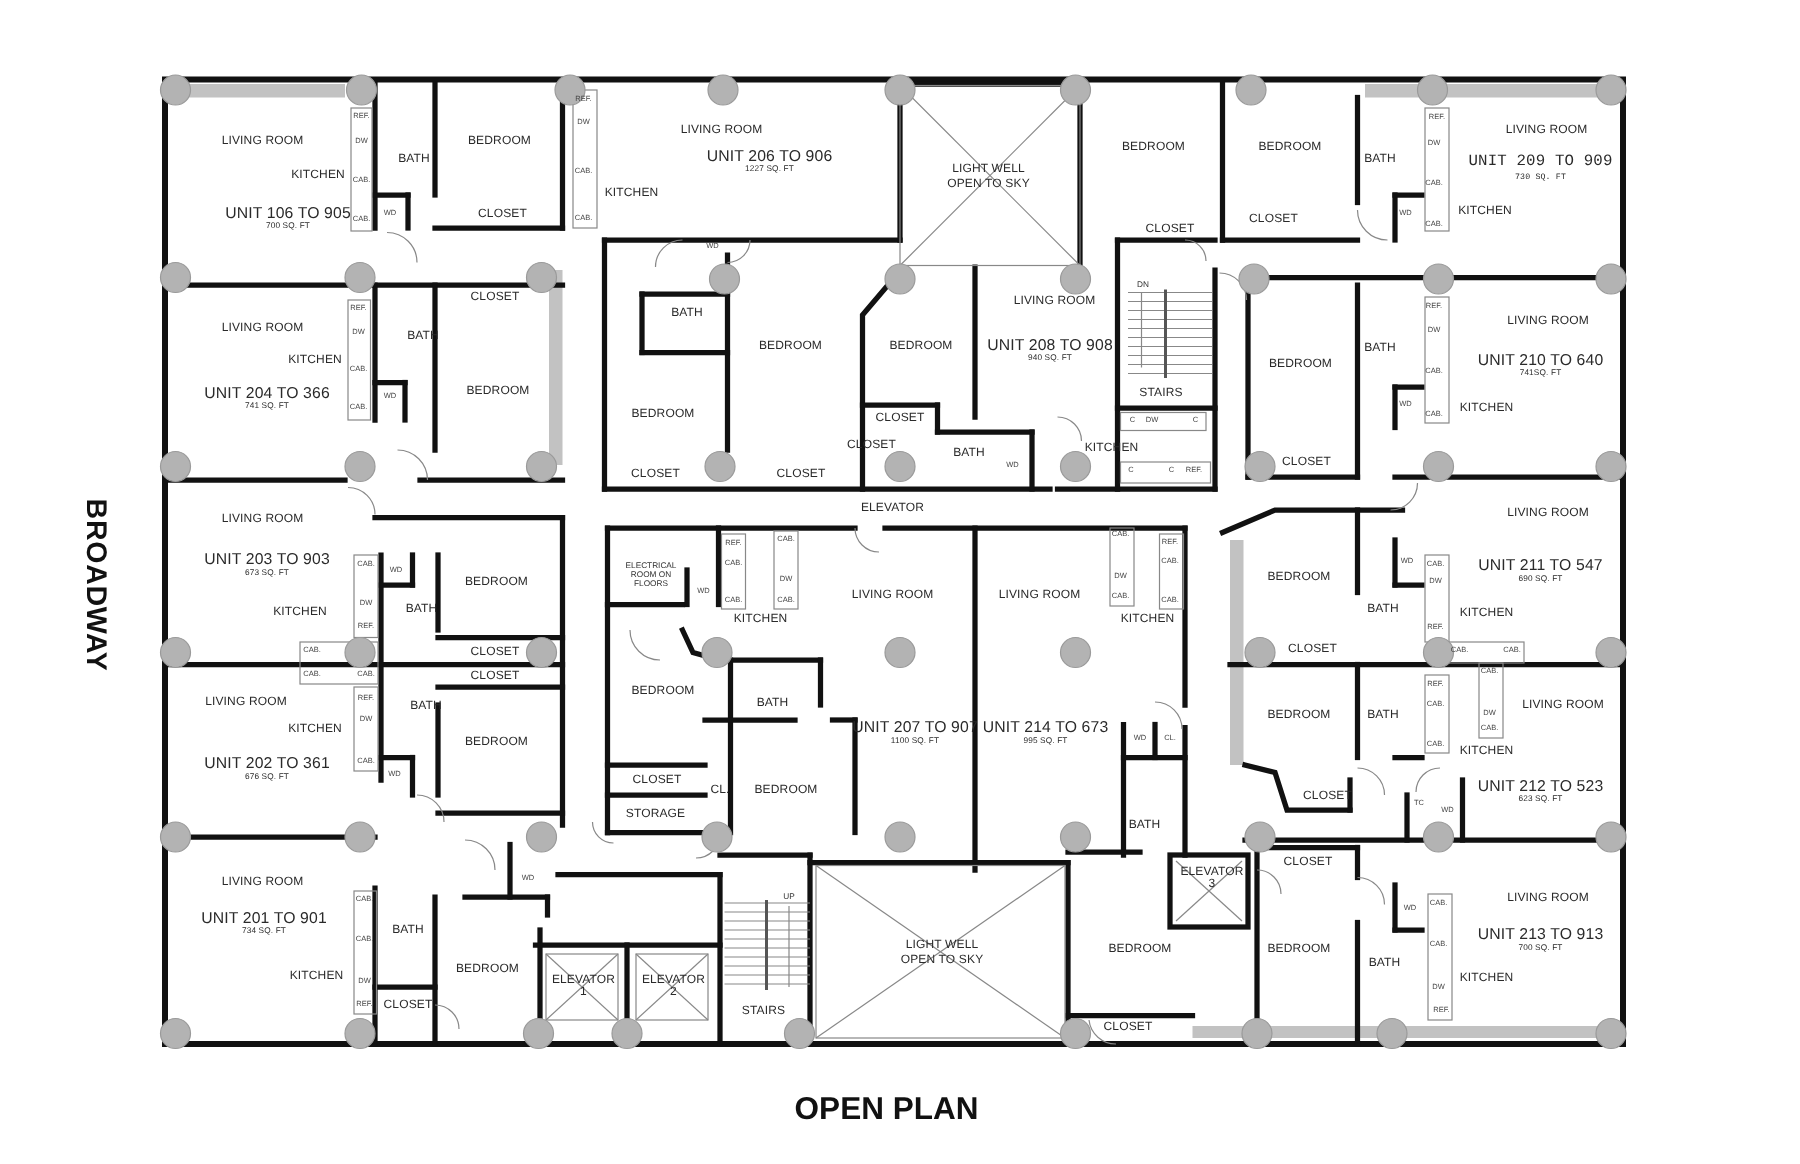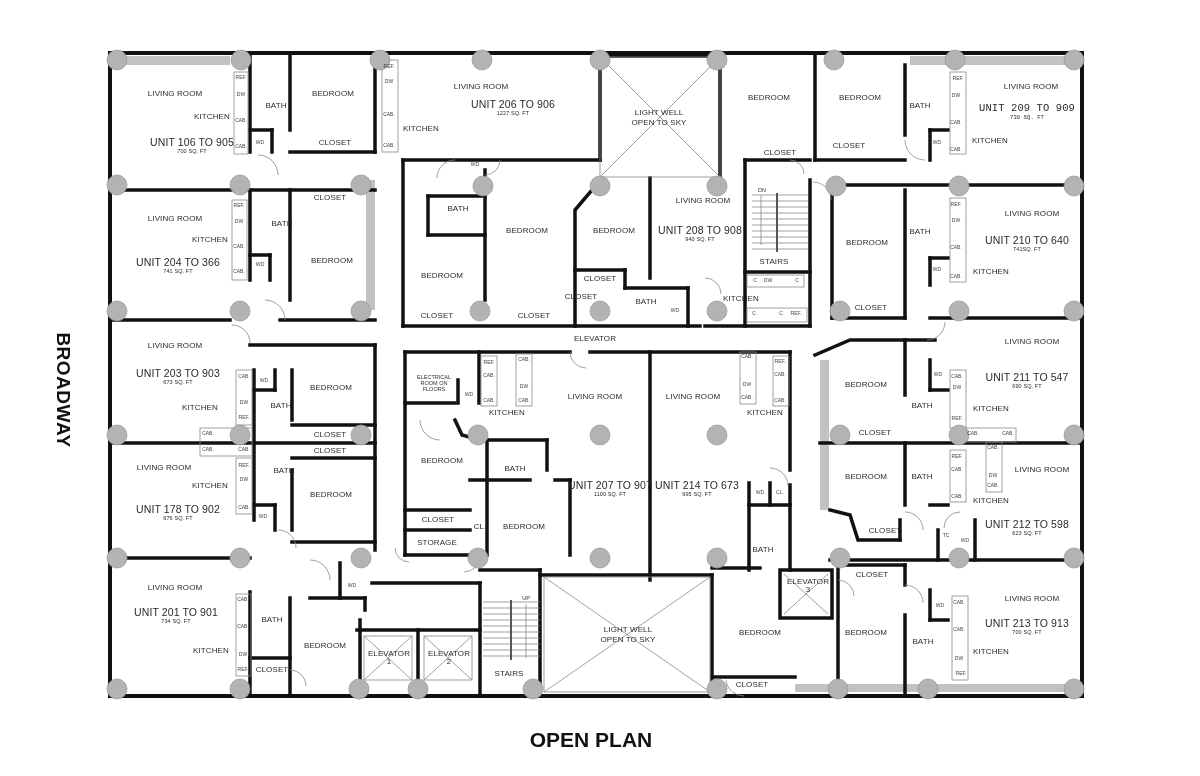--- a/index.html
+++ b/index.html
@@ -314,22 +314,22 @@
     <div class="lbl unit" style="left: 192px; top: 146px;"><span>UNIT 106 TO 905</span><span class="sqft">700 SQ. FT</span></div>
     <div class="lbl unit" style="left: 513px; top: 108px;"><span>UNIT 206 TO 906</span><span class="sqft">1227 SQ. FT</span></div>
     <div class="lbl unit" style="left: 700px; top: 234px;"><span>UNIT 208 TO 908</span><span class="sqft">940 SQ. FT</span></div>
     <div class="lbl unit" style="left: 1027px; top: 112px; font-family: Liberation Mono, monospace;"><span>UNIT 209 TO 909</span><span class="sqft">730 SQ. FT</span></div>
     <div class="lbl unit" style="left: 178px; top: 266px;"><span>UNIT 204 TO 366</span><span class="sqft">741 SQ. FT</span></div>
     <div class="lbl unit" style="left: 1027px; top: 244px;"><span>UNIT 210 TO 640</span><span class="sqft">741SQ. FT</span></div>
     <div class="lbl unit" style="left: 178px; top: 377px;"><span>UNIT 203 TO 903</span><span class="sqft">673 SQ. FT</span></div>
     <div class="lbl unit" style="left: 1027px; top: 381px;"><span>UNIT 211 TO 547</span><span class="sqft">690 SQ. FT</span></div>
     <div class="lbl unit" style="left: 610px; top: 489px;"><span>UNIT 207 TO 907</span><span class="sqft">1100 SQ. FT</span></div>
     <div class="lbl unit" style="left: 697px; top: 489px;"><span>UNIT 214 TO 673</span><span class="sqft">995 SQ. FT</span></div>
-    <div class="lbl unit" style="left: 178px; top: 513px;"><span>UNIT 178 TO 902</span><span class="sqft">676 SQ. FT</span></div>
-    <div class="lbl unit" style="left: 1027px; top: 528px;"><span>UNIT 212 TO 598</span><span class="sqft">623 SQ. FT</span></div>
+    <div class="lbl unit" style="left: 178px; top: 513px;"><span>UNIT 202 TO 361</span><span class="sqft">676 SQ. FT</span></div>
+    <div class="lbl unit" style="left: 1027px; top: 528px;"><span>UNIT 212 TO 523</span><span class="sqft">623 SQ. FT</span></div>
     <div class="lbl unit" style="left: 176px; top: 616px;"><span>UNIT 201 TO 901</span><span class="sqft">734 SQ. FT</span></div>
     <div class="lbl unit" style="left: 1027px; top: 627px;"><span>UNIT 213 TO 913</span><span class="sqft">700 SQ. FT</span></div>
     <div class="lbl room" style="left: 175px; top: 94px;">LIVING ROOM</div>
     <div class="lbl room" style="left: 212px; top: 117px;">KITCHEN</div>
     <div class="lbl room" style="left: 276px; top: 106px;">BATH</div>
     <div class="lbl room" style="left: 333px; top: 94px;">BEDROOM</div>
     <div class="lbl room" style="left: 335px; top: 143px;">CLOSET</div>
     <div class="lbl room" style="left: 481px; top: 87px;">LIVING ROOM</div>
     <div class="lbl room" style="left: 421px; top: 129px;">KITCHEN</div>
     <div class="lbl room" style="left: 659px; top: 113px;">LIGHT WELL</div>

